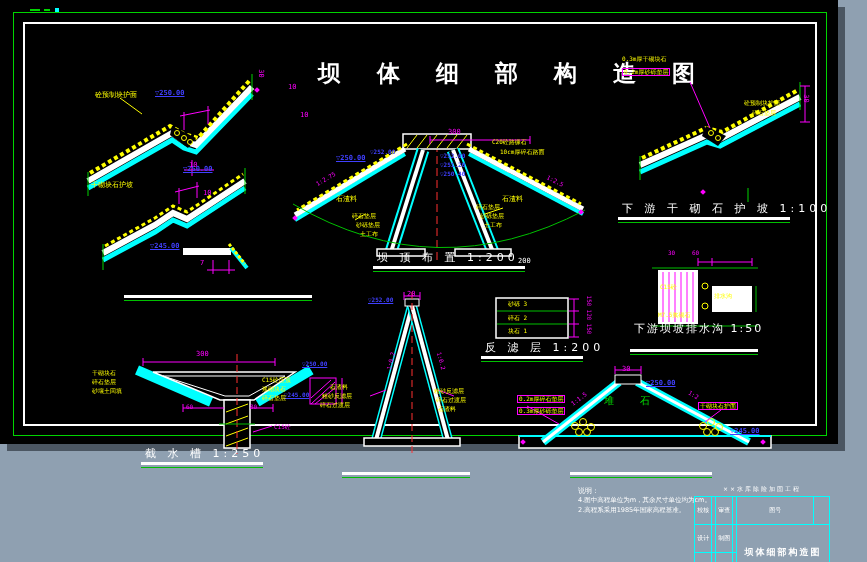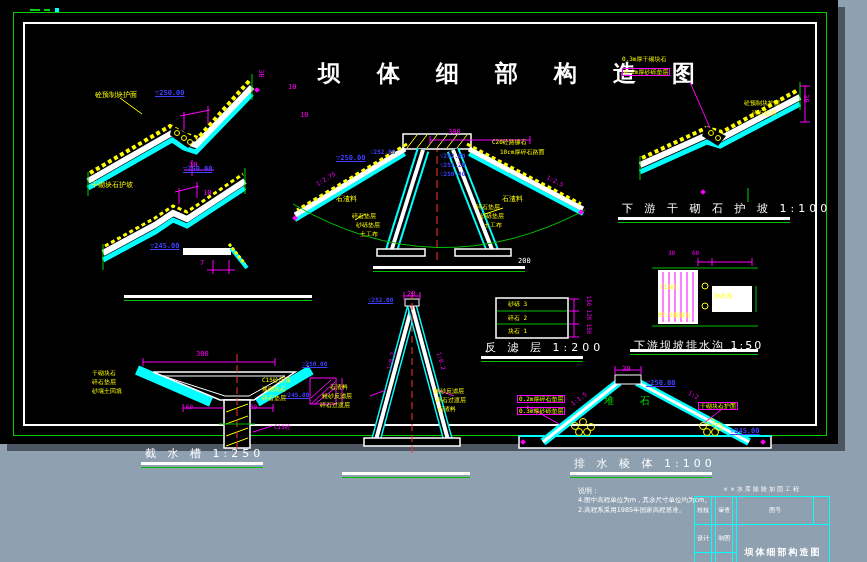--- a/index.html
+++ b/index.html
@@ -143,20 +143,21 @@
   <i class="lb y s6" style="left:360px;top:231px">土工布</i>
   <i class="lb y s6" style="left:476px;top:204px">碎石垫层</i>
   <i class="lb y s6" style="left:480px;top:213px">砂砾垫层</i>
   <i class="lb y s6" style="left:484px;top:222px">土工布</i>
   <i class="lb y" style="left:336px;top:196px">石渣料</i>
   <i class="lb y" style="left:502px;top:196px">石渣料</i>
   <i class="lb m s6" style="left:315px;top:176px;transform:rotate(-30deg)">1:2.75</i>
   <i class="lb m s6" style="left:546px;top:178px;transform:rotate(27deg)">1:2.5</i>
   <i class="lb w" style="left:488px;top:258px">200</i>
 
+  <div class="cap" style="left:377px;top:250px">坝 顶 布 置  1:200</div>
   <div class="bar-w" style="left:373px;top:266px;width:152px"></div>
   <div class="bar-g" style="left:373px;top:271px;width:152px"></div>
 
   <svg style="left:612px;top:48px" width="205" height="160">
     <path d="M28,124 L95,94 L108,98 L188,56" stroke="#00ffff" stroke-width="5" fill="none"></path>
     <path d="M28,117 L95,87 L108,91 L188,49" stroke="#ffffff" stroke-width="6" fill="none"></path>
     <path d="M30,110 L94,80 L110,84 L186,42" stroke="#ffff00" stroke-width="4" fill="none" stroke-dasharray="4,3"></path>
     <polygon points="94,78 114,88 106,98 90,88" fill="#000"></polygon>
     <circle cx="99" cy="85" r="2.5" stroke="#ffff00" fill="none"></circle>
     <circle cx="106" cy="90" r="2.5" stroke="#ffff00" fill="none"></circle>
@@ -220,21 +221,21 @@
     <line x1="50" y1="2" x2="50" y2="10" stroke="#ff00ff"></line>
     <line x1="64" y1="2" x2="64" y2="10" stroke="#ff00ff"></line>
     <line x1="104" y1="2" x2="104" y2="10" stroke="#ff00ff"></line>
   </svg>
   <i class="lb m s6" style="left:668px;top:250px">30</i>
   <i class="lb m s6" style="left:692px;top:250px">60</i>
   <i class="lb y s6" style="left:660px;top:284px">C15砼</i>
   <i class="lb y s6" style="left:714px;top:293px">排水沟</i>
   <i class="lb y s6" style="left:658px;top:312px">M7.5浆砌石</i>
 
-  <div class="cap" style="left:634px;top:338px;letter-spacing:2px">下游坝坡排水沟  1:50</div>
+  <div class="cap" style="left:634px;top:321px;letter-spacing:2px">下游坝坡排水沟  1:50</div>
   <div class="bar-w" style="left:630px;top:349px;width:128px"></div>
   <div class="bar-g" style="left:630px;top:354px;width:128px"></div>
 
   <svg style="left:123px;top:346px" width="220" height="112">
     <line x1="20" y1="16" x2="152" y2="16" stroke="#ff00ff"></line>
     <line x1="20" y1="12" x2="20" y2="20" stroke="#ff00ff"></line>
     <line x1="152" y1="12" x2="152" y2="20" stroke="#ff00ff"></line>
     <path d="M14,24 L88,56" stroke="#00ffff" stroke-width="10" fill="none"></path>
     <path d="M188,24 L134,56" stroke="#00ffff" stroke-width="10" fill="none"></path>
     <polygon points="30,26 172,26 131,54 97,54" fill="#000" stroke="#ffffff" stroke-width="1.5"></polygon>
@@ -334,21 +335,20 @@
   <i class="lb m" style="left:622px;top:366px">30</i>
   <i class="lb g" style="left:604px;top:396px;font-size:10px;letter-spacing:10px">堆  石</i>
   <i class="lb m s6" style="left:570px;top:396px;transform:rotate(-37deg)">1:1.5</i>
   <i class="lb m s6" style="left:688px;top:392px;transform:rotate(30deg)">1:2</i>
   <i class="lb b u" style="left:646px;top:380px">▽250.00</i>
   <i class="lb b u" style="left:730px;top:428px">▽245.00</i>
   <i class="lb y s6 box" style="left:517px;top:395px">0.2m厚碎石垫层</i>
   <i class="lb y s6 box" style="left:517px;top:407px">0.3m厚砂砾垫层</i>
   <i class="lb y s6 box" style="left:698px;top:402px">干砌块石护面</i>
 
-  <div class="cap" style="left:574px;top:456px">排 水 棱 体  1:100</div>
   <div class="bar-w" style="left:570px;top:472px;width:142px"></div>
   <div class="bar-g" style="left:570px;top:477px;width:142px"></div>
 
   <div class="note" style="left:578px;top:486px">说明：</div>
   <div class="note" style="left:578px;top:496px;font-size:6.5px">4.图中高程单位为m，其余尺寸单位均为cm。</div>
   <div class="note" style="left:578px;top:506px;font-size:6.5px">2.高程系采用1985年国家高程基准。</div>
 
   <div id="tblock">
     <div class="proj">××水库除险加固工程</div>
     <table>

